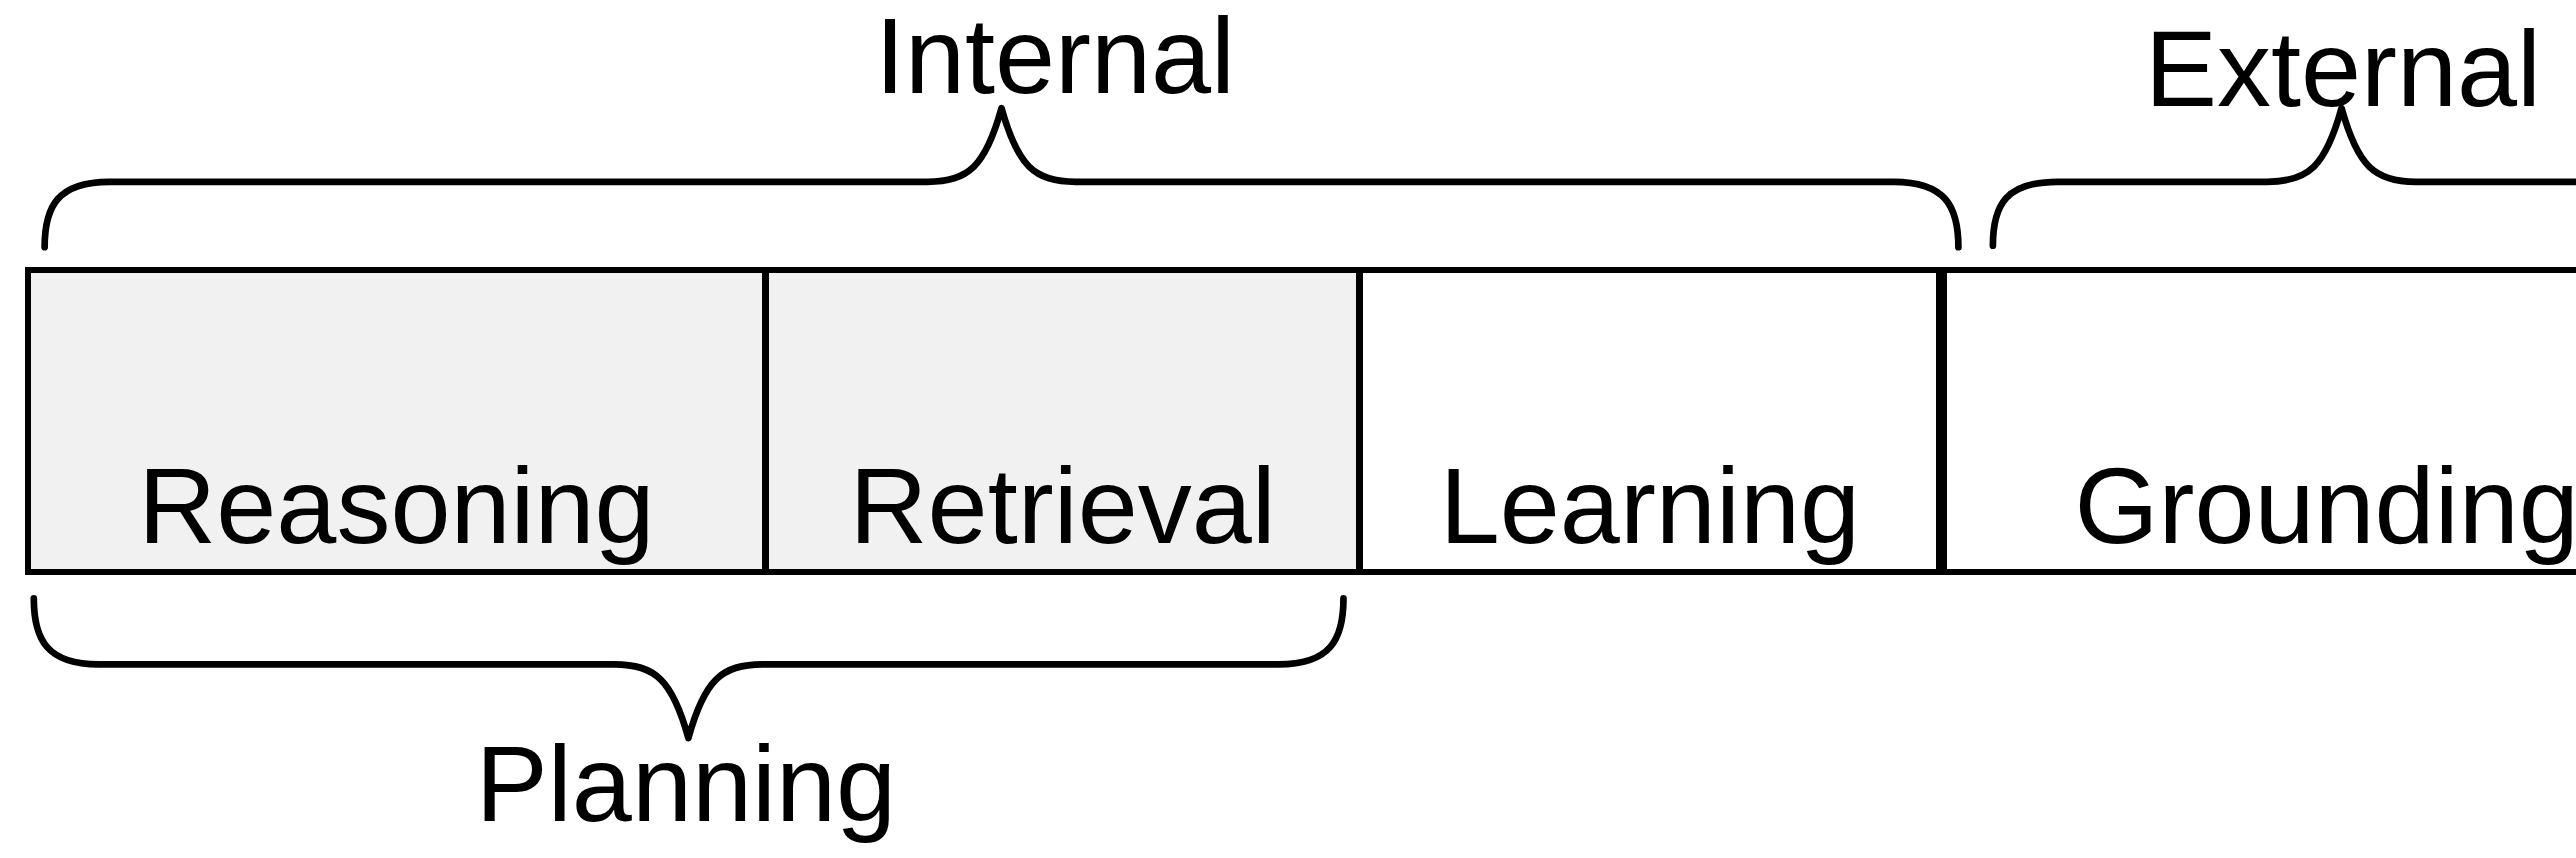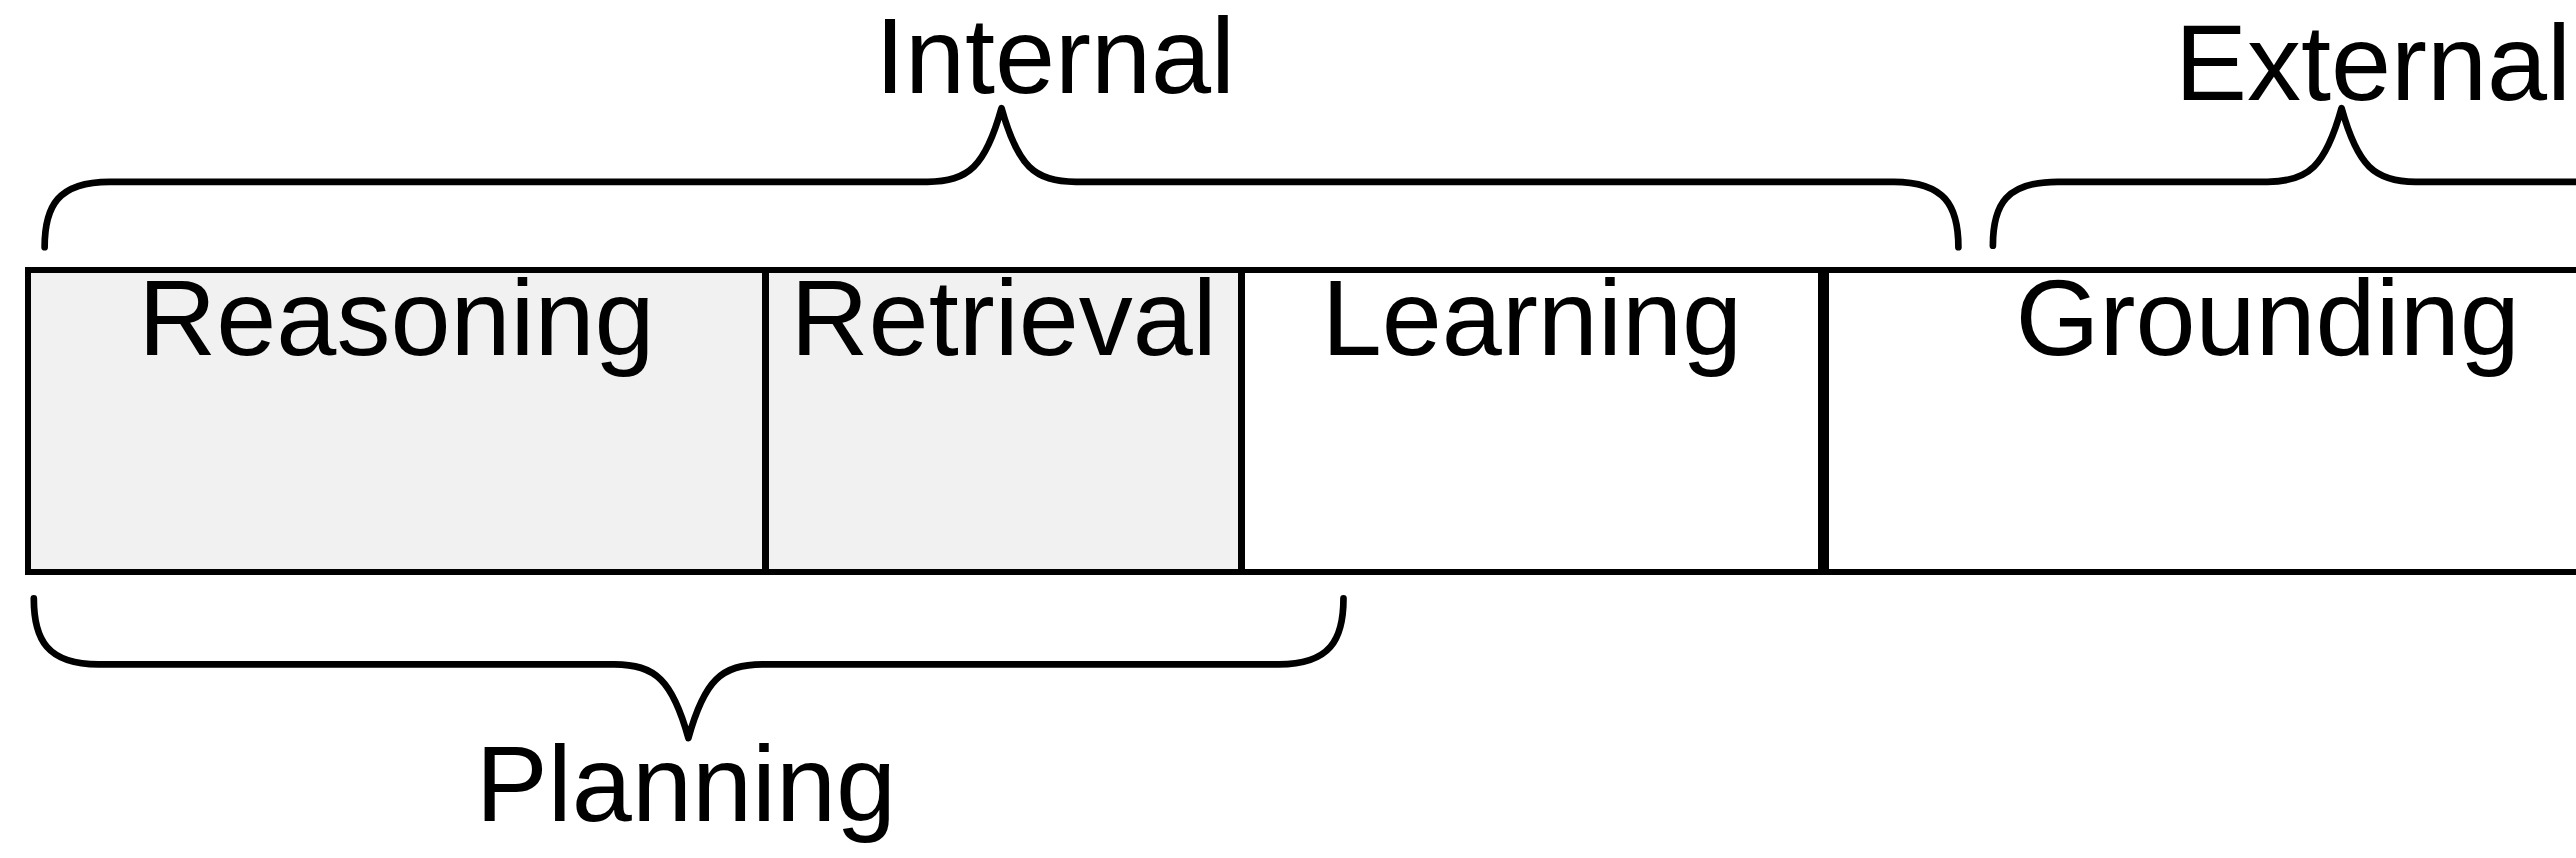--- a/index.html
+++ b/index.html
@@ -35,55 +35,55 @@
   
   .heading-label {
     position: absolute;
     font-size: 108px;
     line-height: 1;
     white-space: nowrap;
     transform: translateX(-50%);
     color: #000000;
   }
   #internal-label { left: 1007px; top: 2.1px; margin-left: 48px; }
-  #external-label { left: 2343px; top: 9px; margin-left: 30px; }
+  #external-label { left: 2343px; top: 15px; }
   #planning-label { left: 686px; top: 730px; }
 
   
   #segment-box {
     position: absolute;
     left: 25px;
     top: 267px;
     width: 2687px;
     height: 308px;
     box-sizing: border-box;
     border: 6.7px solid #000000;
     display: flex;
     flex-direction: row;
     align-items: stretch;
   }
   .cell {
     display: flex;
-    align-items: flex-start;
+    align-items: flex-end;
     justify-content: center;
     height: 100%;
   }
   .cell-shaded { background: #f1f1f1; }
   .cell-plain  { background: #ffffff; }
   .cell-label {
     font-size: 108px;
     line-height: 1;
     white-space: nowrap;
     transform: translateY(-8.8px);
     color: #000000;
   }
   .vdivider { background: #000000; height: 100%; flex: none; }
   #cell-reasoning { width: 731px; flex: none; }
   #divider-1 { width: 7.2px; }
-  #cell-retrieval { width: 469px; flex: none; }
+  #cell-retrieval { width: 587px; flex: none; }
   #divider-2 { width: 7.2px; }
   #cell-learning { width: 573px; flex: none; }
   #divider-3 { width: 10.8px; }
   #cell-grounding { flex: 1; }
 </style>
 </head>
 <body>
 
 <div id="page">
 

